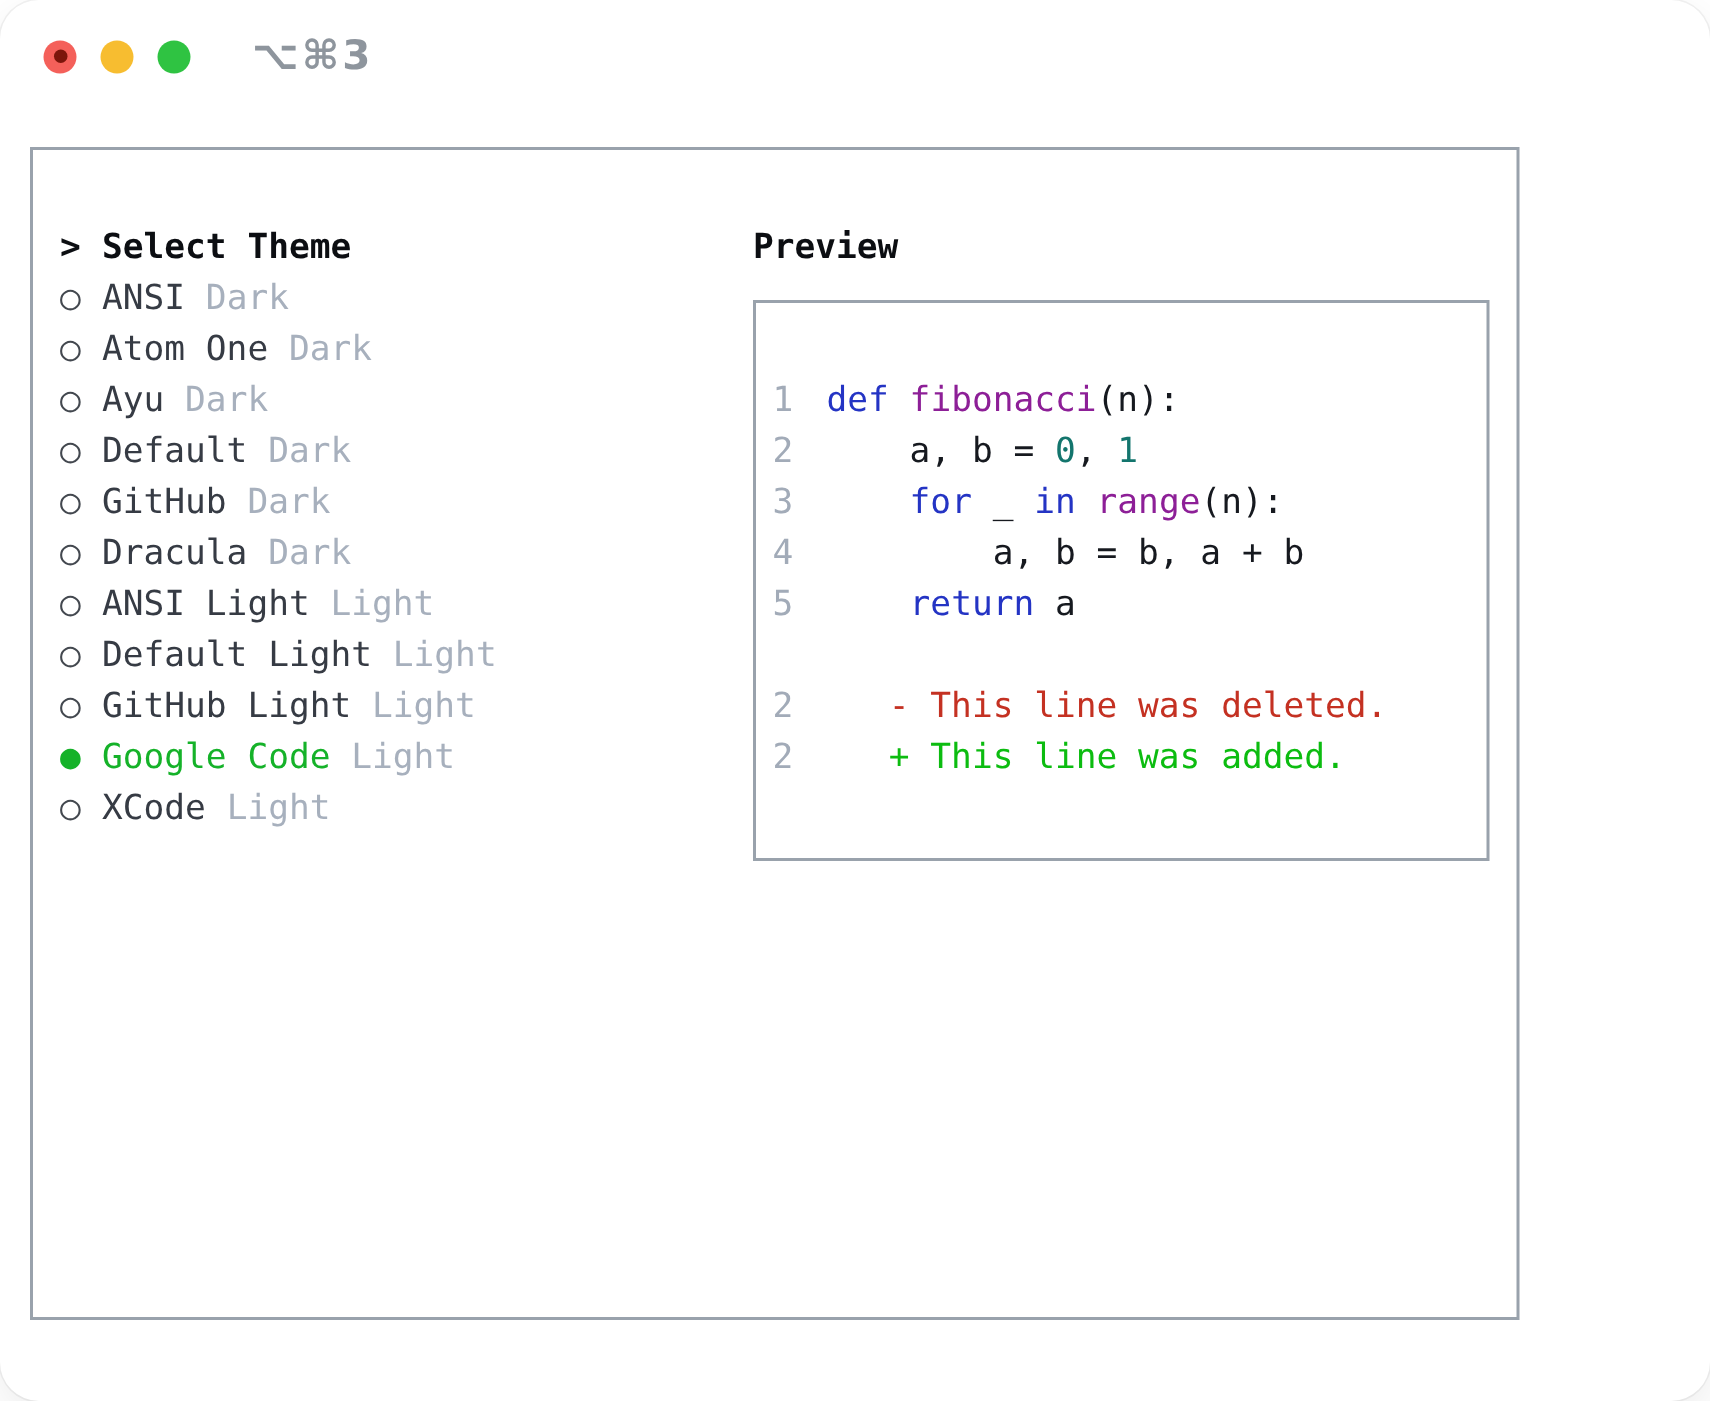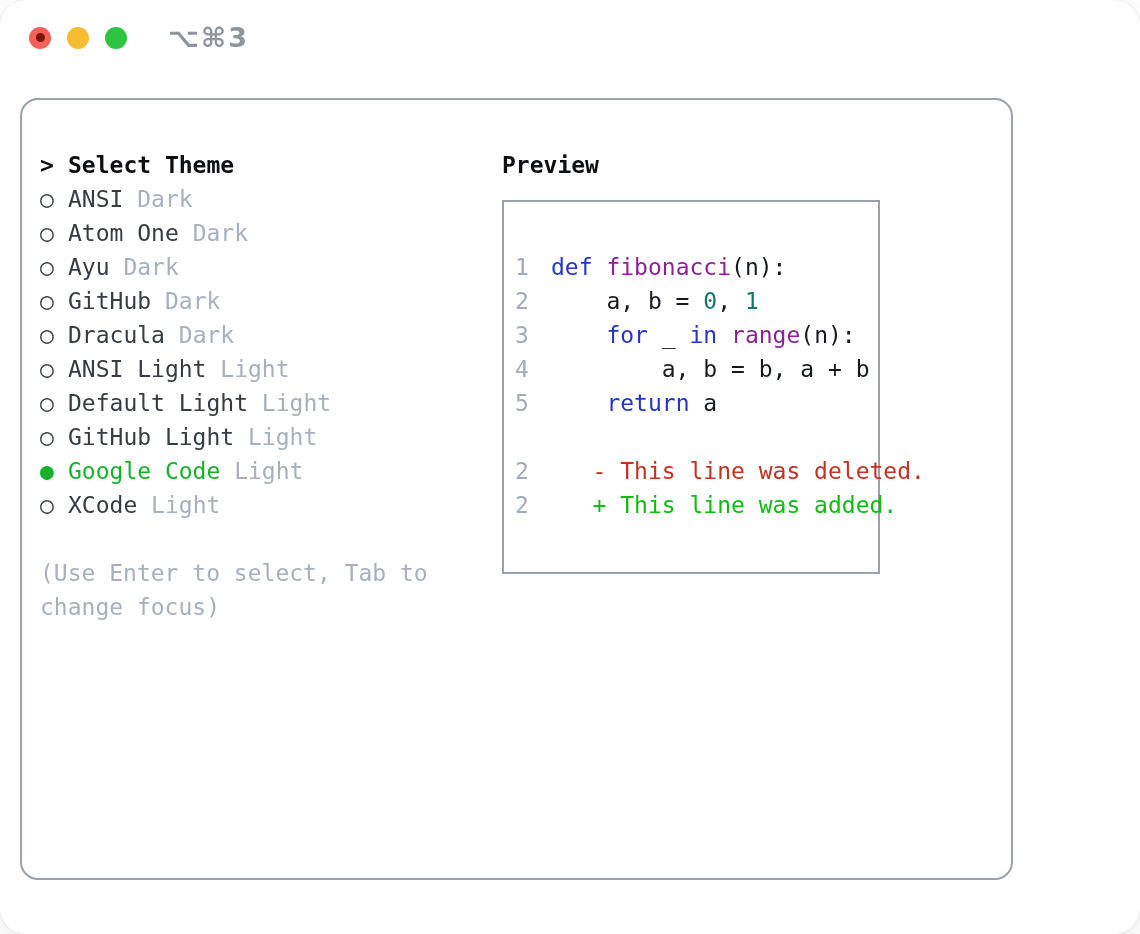--- a/index.html
+++ b/index.html
@@ -22,39 +22,39 @@
   .light{width:22px;height:22px;border-radius:50%;border:none;padding:0;position:relative;cursor:default;}
   .light-red{background:var(--light_red);}
   .light-red::after{content:"";position:absolute;left:50%;top:50%;width:9px;height:9px;margin:-4.5px 0 0 -4.5px;border-radius:50%;background:var(--light_red_dot);}
   .light-yellow{background:var(--light_yellow);}
   .light-green{background:var(--light_green);}
   .win-title{margin-left:41px;font-family:"DejaVu Sans","Liberation Sans",sans-serif;font-weight:bold;
     font-size:27px;color:var(--titlebar_text);letter-spacing:2px;}
   
   .panel{
     position:absolute;left:20px;top:98px;width:993px;height:782px;box-sizing:border-box;
-    border:2px solid var(--border);border-radius:18px;background:#fff;
+    border:2px solid var(--border);border-radius:0;background:#fff;
     display:flex;padding:48px 0 50px 18px;font-size:23px;line-height:34px;color:var(--item_text);
   }
   .leftcol{width:462px;flex:0 0 462px;}
   .rightcol{flex:1;}
   .row{white-space:nowrap;}
   .prefix{display:inline-block;width:28px;color:var(--circle);}
   .cursor{display:inline-block;width:28px;color:var(--heading);font-weight:bold;}
   .list-heading{color:var(--heading);font-weight:bold;}
   .iname{color:var(--item_text);}
   .variant{color:var(--muted);text-align:center;}
   .sel{color:var(--accent_green);}
   .apply-block{margin-top:34px;}
   .apply-heading{margin-left:28px;color:var(--heading);}
   .help{margin-top:34px;color:var(--muted);max-width:420px;white-space:normal;}
   
   .preview-heading{color:var(--heading);font-weight:bold;}
   .preview-box{
-    margin-top:18px;width:378px;box-sizing:border-box;border:2px solid var(--border);
+    margin-top:18px;width:491px;box-sizing:border-box;border:2px solid var(--border);
     background:#fff;padding:48px 0 50px 11px;
   }
   .pline{white-space:pre;min-height:34px;line-height:34px;font-size:23px;color:var(--code_text);}
   .lineno{display:inline-block;width:14px;margin-right:22px;color:var(--lineno);}
   .tk-kw{color:var(--keyword);}
   .tk-fn{color:var(--fname);}
   .tk-num{color:var(--number);}
   .tk-pl{color:var(--code_text);}
   .diff-context{color:var(--context);}
   .diff-deleted{color:var(--deleted);}
@@ -76,31 +76,31 @@
 
   <div class="panel">
 
     <div class="leftcol">
       <div class="row"><span class="cursor">&gt;</span><span class="list-heading">Select Theme</span></div>
 
       <div id="theme-options">
           <div class="row"><span class="prefix">○</span><span class="iname">ANSI</span><span class="variant">&nbsp;Dark</span></div>
           <div class="row"><span class="prefix">○</span><span class="iname">Atom One</span><span class="variant">&nbsp;Dark</span></div>
           <div class="row"><span class="prefix">○</span><span class="iname">Ayu</span><span class="variant">&nbsp;Dark</span></div>
+          <div class="row"><span class="prefix">○</span><span class="iname">Default</span><span class="variant">&nbsp;Dark</span></div>
           <div class="row"><span class="prefix">○</span><span class="iname">GitHub</span><span class="variant">&nbsp;Dark</span></div>
           <div class="row"><span class="prefix">○</span><span class="iname">Dracula</span><span class="variant">&nbsp;Dark</span></div>
           <div class="row"><span class="prefix">○</span><span class="iname">ANSI Light</span><span class="variant">&nbsp;Light</span></div>
           <div class="row"><span class="prefix">○</span><span class="iname">Default Light</span><span class="variant">&nbsp;Light</span></div>
           <div class="row"><span class="prefix">○</span><span class="iname">GitHub Light</span><span class="variant">&nbsp;Light</span></div>
           <div class="row"><span class="prefix sel">●</span><span class="iname sel">Google Code</span><span class="variant">&nbsp;Light</span></div>
           <div class="row"><span class="prefix">○</span><span class="iname">XCode</span><span class="variant">&nbsp;Light</span></div>
         </div>
 
 
-      <div class="help">(Use Enter to select, Tab to change focus)</div>
     </div>
 
     <div class="rightcol">
       <div class="preview-heading">Preview</div>
       <div class="preview-box" id="preview-box">
           <div class="pline"><span class="lineno">1</span><span class="tk-kw">def</span><span class="tk-pl"> </span><span class="tk-fn">fibonacci</span><span class="tk-pl">(n):</span></div>
           <div class="pline"><span class="lineno">2</span><span class="tk-pl">    a, b = </span><span class="tk-num">0</span><span class="tk-pl">, </span><span class="tk-num">1</span></div>
           <div class="pline"><span class="lineno">3</span><span class="tk-pl">    </span><span class="tk-kw">for</span><span class="tk-pl"> _ </span><span class="tk-kw">in</span><span class="tk-pl"> </span><span class="tk-fn">range</span><span class="tk-pl">(n):</span></div>
           <div class="pline"><span class="lineno">4</span><span class="tk-pl">        a, b = b, a + b</span></div>
           <div class="pline"><span class="lineno">5</span><span class="tk-pl">    </span><span class="tk-kw">return</span><span class="tk-pl"> a</span></div>

